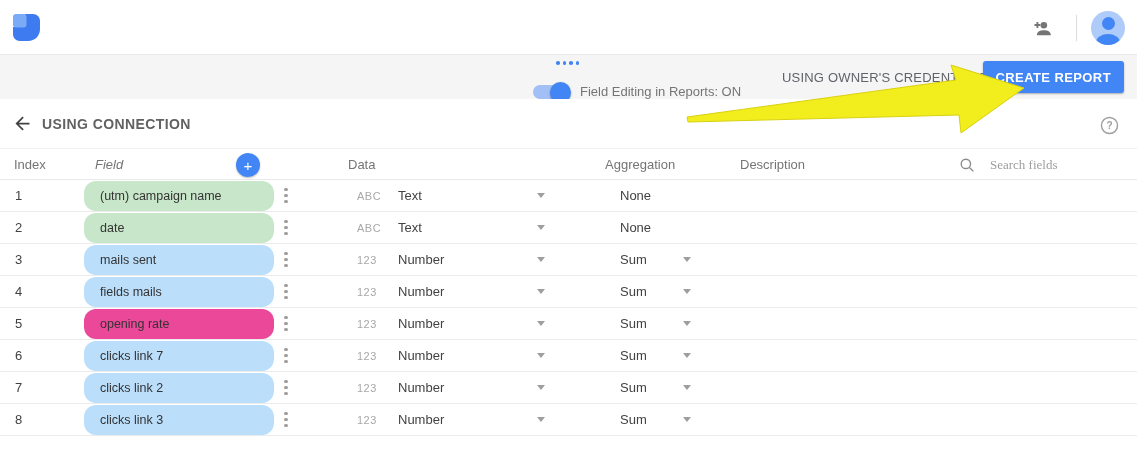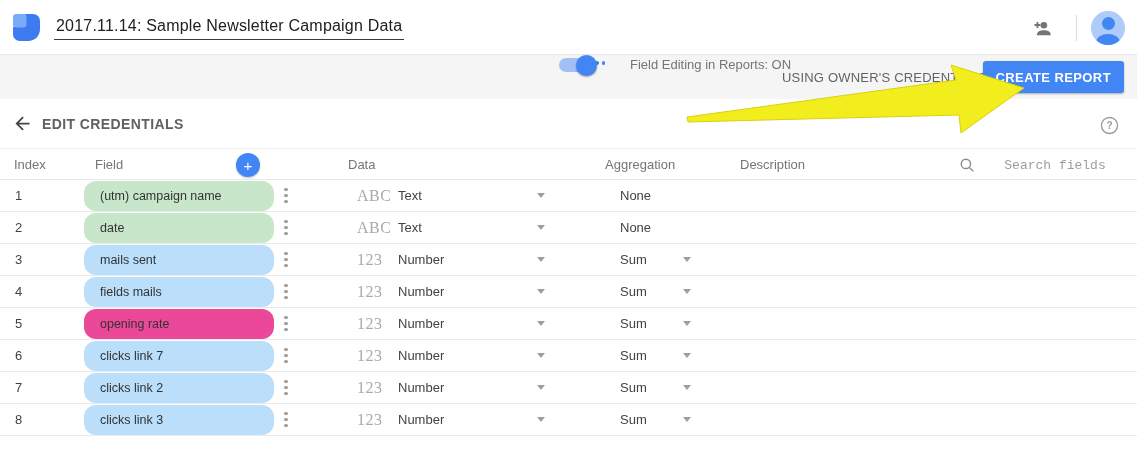--- a/index.html
+++ b/index.html
@@ -17,21 +17,21 @@
   .icon-btn { width:40px; height:40px; display:flex; align-items:center; justify-content:center; cursor:pointer; }
   .tb-divider { width:1px; height:26px; background:#dcdcdc; margin:0 14px; }
   .avatar { width:34px; height:34px; border-radius:50%; background:#AECBFA; position:relative; overflow:hidden; margin-right:12px; }
   .avatar .head { position:absolute; left:50%; top:6px; width:13px; height:13px; margin-left:-6.5px;
                   border-radius:50%; background:#4285F4; }
   .avatar .body { position:absolute; left:50%; bottom:-6px; width:24px; height:17px; margin-left:-12px;
                   border-radius:50%; background:#4285F4; }
 
   
   .toolbar { position:relative; height:44px; background:#f5f5f6; }
-  .toggle-group { position:absolute; left:559px; top:0; height:44px; display:flex; align-items:flex-start;gap:24px; }
+  .toggle-group { position:absolute; left:533px; top:0; height:44px; display:flex; align-items:flex-end; }
   .loading-dots { position:absolute; left:23px; top:6px; display:flex; gap:3px; }
   .loading-dots i { width:3.5px; height:3.5px; border-radius:50%; display:block; }
   .switch { position:relative; width:34px; height:14px; border-radius:7px; background:#A2C0F5; margin-top:3px; cursor:pointer; }
   .switch .knob { position:absolute; right:-4px; top:-3.5px; width:21px; height:21px; border-radius:50%;
                   background:#4285F4; box-shadow:0 1px 2px rgba(0,0,0,.35); }
   .toggle-label { margin-left:13px; margin-top:2px; font-size:13px; color:#757575; }
   .credentials { position:absolute; left:782px; top:0; height:44px; display:flex; align-items:center;
                  font-size:13px; color:#5f6368; letter-spacing:.2px; cursor:pointer; }
   .copy-btn { position:absolute; left:976px; top:7px; }
   .create-report { position:absolute; right:13px; top:6px; height:32px; padding:0 13px; border:none;
@@ -42,58 +42,57 @@
   
   .connection-bar { position:relative; height:49px; background:#fff; display:flex; align-items:center; }
   .back-btn { width:36px; height:36px; margin-left:4px; display:flex; align-items:center; justify-content:center; cursor:pointer; }
   .connection-title { font-size:14px; font-weight:bold; color:#616161; letter-spacing:.4px; margin-left:2px; }
   .help-btn { position:absolute; right:8px; top:6px; }
 
   
   .thead { position:relative; height:32px; border-top:1px solid #f0f0f0; border-bottom:1px solid #e9e9e9;
            font-size:13px; color:#757575;padding-left:8px; }
   .thead .h { position:absolute; top:0; line-height:31px; }
-  .h-index { left:14px; } .h-field { left:95px; } .h-type { left:348px; }
+  .h-index { left:14px; } .h-field { left:95px;font-style:italic; } .h-type { left:348px; }
   .h-agg { left:605px; } .h-desc { left:740px; }
   .add-field-btn { position:absolute; left:236px; top:4px; width:24px; height:24px; border-radius:50%;
                    border:none; color:#fff; font-size:15px; line-height:23px; text-align:center;
                    box-shadow:0 1px 2px rgba(0,0,0,.25); cursor:pointer; }
   .search-box { position:absolute; left:958px; top:0; height:32px; display:flex; align-items:center; }
   .search-box input { border:none; outline:none; background:transparent; font-size:13px; color:#14532d;
-                      margin-left:14px; width:130px; font-family:Liberation Mono, monospace;text-align:center; }
+                      margin-left:14px; width:130px; font-family:Liberation Serif, serif; }
   .search-box input::placeholder { color:#9e9e9e; }
 
   .frow { display:grid; grid-template-columns:84px 196px 77px 41px 139px 83px 63px 57px 1fr;
           height:32px; border-bottom:1px solid #ebebeb; align-items:center; font-size:13px; color:#424242; }
   .cell-index { padding-left:15px; }
   .chip { height:24px; border-radius:12px; display:flex; align-items:center; padding:15px 16px;
           font-size:12.5px; color:#333; width:190px; cursor:pointer; }
   .kebab { display:flex; flex-direction:column; gap:2.5px; width:20px; padding-left:4px; cursor:pointer; }
   .kebab i { width:3.5px; height:3.5px; background:#9e9e9e; border-radius:50%; display:block; }
-  .type-icon { font-family:Liberation Serif, serif; font-size:16px; color:#a9a9a9;
+  .type-icon { font-family:Liberation Sans, sans-serif; font-size:11px; color:#a9a9a9;
                letter-spacing:.5px; }
   .dd-arrow { width:0; height:0; border-left:4.5px solid transparent; border-right:4.5px solid transparent;
               border-top:5px solid #9e9e9e; cursor:pointer; }
   .cell-typearrow, .cell-aggarrow { display:flex; }
   .hidden { visibility:hidden; }
 
   
   .annotation { position:absolute; left:0; top:0; width:1137px; height:456px; pointer-events:none; z-index:5; }
 </style>
 </head>
 <body>
 
 <div class="page">
 
   <div class="titlebar">
     <svg class="logo" viewBox="0 0 27 27">
       <path fill="#3E7BF0" d="M12 0h8c4 0 7 3 7 7v8c0 7-5 12-12 12H7c-4 0-7-3-7-7v-7h5c4 0 7-3 7-7V0z"></path>
       <rect fill="#7BAAF7" x="0" y="0" width="13.5" height="13.5" rx="3"></rect>
     </svg>
-    <div class="doc-title">2017.11.14: Sample Newsletter Campaign Data</div>
     <div class="titlebar-right">
       <div class="icon-btn">
         <svg width="22" height="22" viewBox="0 0 24 24">
           <circle cx="14" cy="9" r="3.6" fill="#757575"></circle>
           <path d="M6.5 19c0-3 3.5-4.6 7.5-4.6s7.5 1.6 7.5 4.6v1H6.5z" fill="#757575"></path>
           <path d="M6 5.5h2v2.2h2.2v2H8v2.2H6V9.7H3.8v-2H6z" fill="#757575"></path>
         </svg>
       </div>
       <div class="tb-divider"></div>
       <div class="avatar">
@@ -125,21 +124,21 @@
     </div>
     <button class="create-report" style="background: rgb(66, 133, 244);">CREATE REPORT</button>
   </div>
 
   <div class="connection-bar">
     <div class="back-btn">
       <svg width="21" height="21" viewBox="0 0 24 24">
         <path d="M20 11H7.8l5.6-5.6L12 4l-8 8 8 8 1.4-1.4L7.8 13H20z" fill="#424242"></path>
       </svg>
     </div>
-    <div class="connection-title">EDIT CREDENTIALS</div>
+    <div class="connection-title">USING CONNECTION</div>
     <div class="help-btn icon-btn">
       <svg width="21" height="21" viewBox="0 0 24 24">
         <circle cx="12" cy="12" r="9.2" fill="none" stroke="#9e9e9e" stroke-width="1.6"></circle>
         <text x="12" y="16.2" text-anchor="middle" font-size="11.5" fill="#9e9e9e" font-family="Liberation Sans, sans-serif" font-weight="bold">?</text>
       </svg>
     </div>
   </div>
 
   <div class="thead">
     <div class="h h-index">Index</div>

